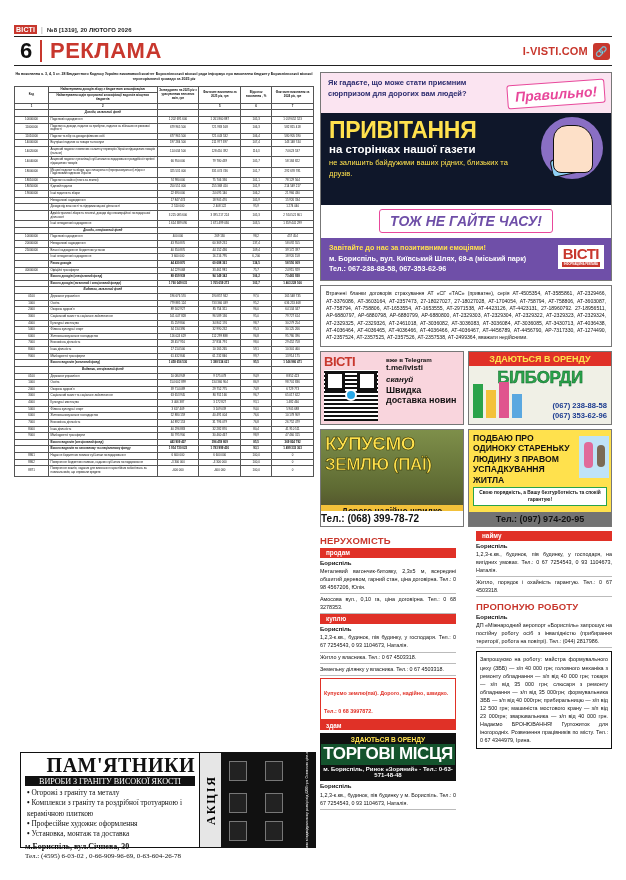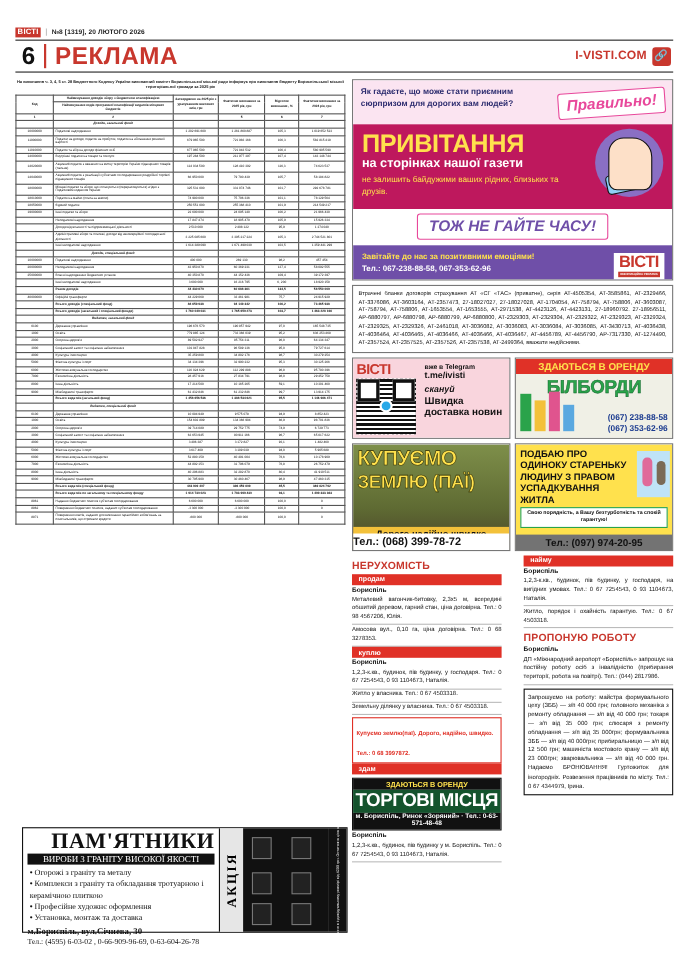--- a/index.html
+++ b/index.html
@@ -64,21 +64,21 @@
 
   
   .ad-greet { position:relative; background:#ffffff; padding:0; overflow:hidden; }
   .greet-top { background:#fbe4f1; padding:5px 7px; position:relative; min-height:40px; }
   .greet-q { font-size:7.5px; line-height:1.45; color:#2b2b6e; font-weight:600; width:150px; }
   .greet-right {
     position:absolute; right:6px; top:9px; border:1.3px solid #e8489b; border-radius:3px;
     background:#fff; padding:2px 7px; transform:rotate(-4deg);
   }
   .greet-right span { font-size:14px; font-weight:bold; color:#e8489b; font-style:italic; }
-  .greet-mid { background:#be185d; padding:6px 8px 10px; position:relative; overflow:hidden; }
+  .greet-mid { background:#0f172a; padding:6px 8px 25px; position:relative; overflow:hidden; }
   .greet-h1 { font-size:23px; font-weight:bold; color:#ffe14d; letter-spacing:-0.3px; line-height:1; }
   .greet-h2 { font-size:11.5px; font-weight:bold; color:#fff; margin-top:1px; }
   .greet-h3 { font-size:7.5px; color:#ffe14d; line-height:1.45; margin-top:3px; width:190px; }
   .thumb {
     position:absolute; right:8px; top:4px; width:62px; height:62px; border-radius:50%;
     background:#8a6fc4;
   }
   .thumb:after {
     content:""; position:absolute; left:12px; top:8px; width:38px; height:46px;
     background:#fde0c8; border:1.4px solid #111; border-radius:14px 18px 8px 8px;
@@ -698,20 +698,21 @@
           <div class="greet-h2">на сторінках нашої газети</div>
           <div class="greet-h3">не залишить байдужими ваших рідних, близьких та друзів.</div>
         </div>
         <div class="greet-cta">
           <div class="greet-cta-inner">
             <span>ТОЖ НЕ ГАЙТЕ ЧАСУ!</span>
           </div>
         </div>
         <div class="greet-foot">
           <div class="l1">Завітайте до нас за позитивними емоціями!</div>
+          <div>м. Бориспіль, вул. Київський Шлях, 69-а (міський парк)</div>
           <div>Тел.: 067-238-88-58, 067-353-62-96</div>
           <div class="visti-box">
             <div class="vb-top">ВІСТІ</div>
             <div class="vb-bot">ІНФОРМАЦІЙНА РЕКЛАМА</div>
           </div>
         </div>
       </div>
 
       <div class="ad ad-ins">
         <p>Втрачені бланки договорів страхування АТ «СГ «ТАС» (приватне), серія АТ-4505354, АТ-3585861, АТ-2329466, АТ-3376086, АТ-3603164, АТ-2357473, 27-18027027, 27-18027028, АТ-1704054, АТ-758794, АТ-758806, АТ-3603087, АТ-758794, АТ-758806, АТ-1653554, АТ-1653555, АТ-2971538, АТ-4423126, АТ-4423131, 27-18960792. 27-18956511, АР-6880797, АР-6880798, АР-6880799, АР-6880800, АТ-2329303, АТ-2329304, АТ-2329322, АТ-2329323, АТ-2329324, АТ-2329325, АТ-2329326, АТ-2461018, АТ-3036082, АТ-3036083, АТ-3036084, АТ-3036085, АТ-3430713, АТ-4036438, АТ-4036464, АТ-4036465, АТ-4036466, АТ-4036466, АТ-4036467, АТ-4456789, АТ-4456790, АР-7317330, АТ-1274490, АТ-2357524, АТ-2357525, АТ-2357526, АТ-2357538, АТ-2499364, вважати недійсними.</p>
@@ -809,21 +810,21 @@
 
     </div>
   </div>
 
   <div class="mon">
     <div class="mon-main">
       <div class="mon-h1">ПАМ'ЯТНИКИ</div>
       <div class="mon-h2">ВИРОБИ З ГРАНІТУ ВИСОКОЇ ЯКОСТІ</div>
       <ul class="mon-ul" id="mon-bullets">
           <li>Огорожі з граніту та металу</li>
-          <li>Комплекси з граніту та обкладання тротуарною і керамічною плиткою</li>
+          <li>Комплекси з граніту та роздрібної тротуарною і керамічною плиткою</li>
           <li>Професійне художнє оформлення</li>
           <li>Установка, монтаж та доставка</li>
         </ul>
       <div class="mon-addr">м.Бориспіль, вул.Січнева, 30</div>
       <div class="mon-tel">Тел.: (4595) 6-03-02 , 0-66-909-96-69, 0-63-604-26-78</div>
     </div>
     <div class="mon-akcia">
       <span>АКЦІЯ</span>
     </div>
     <div class="mon-prices">

